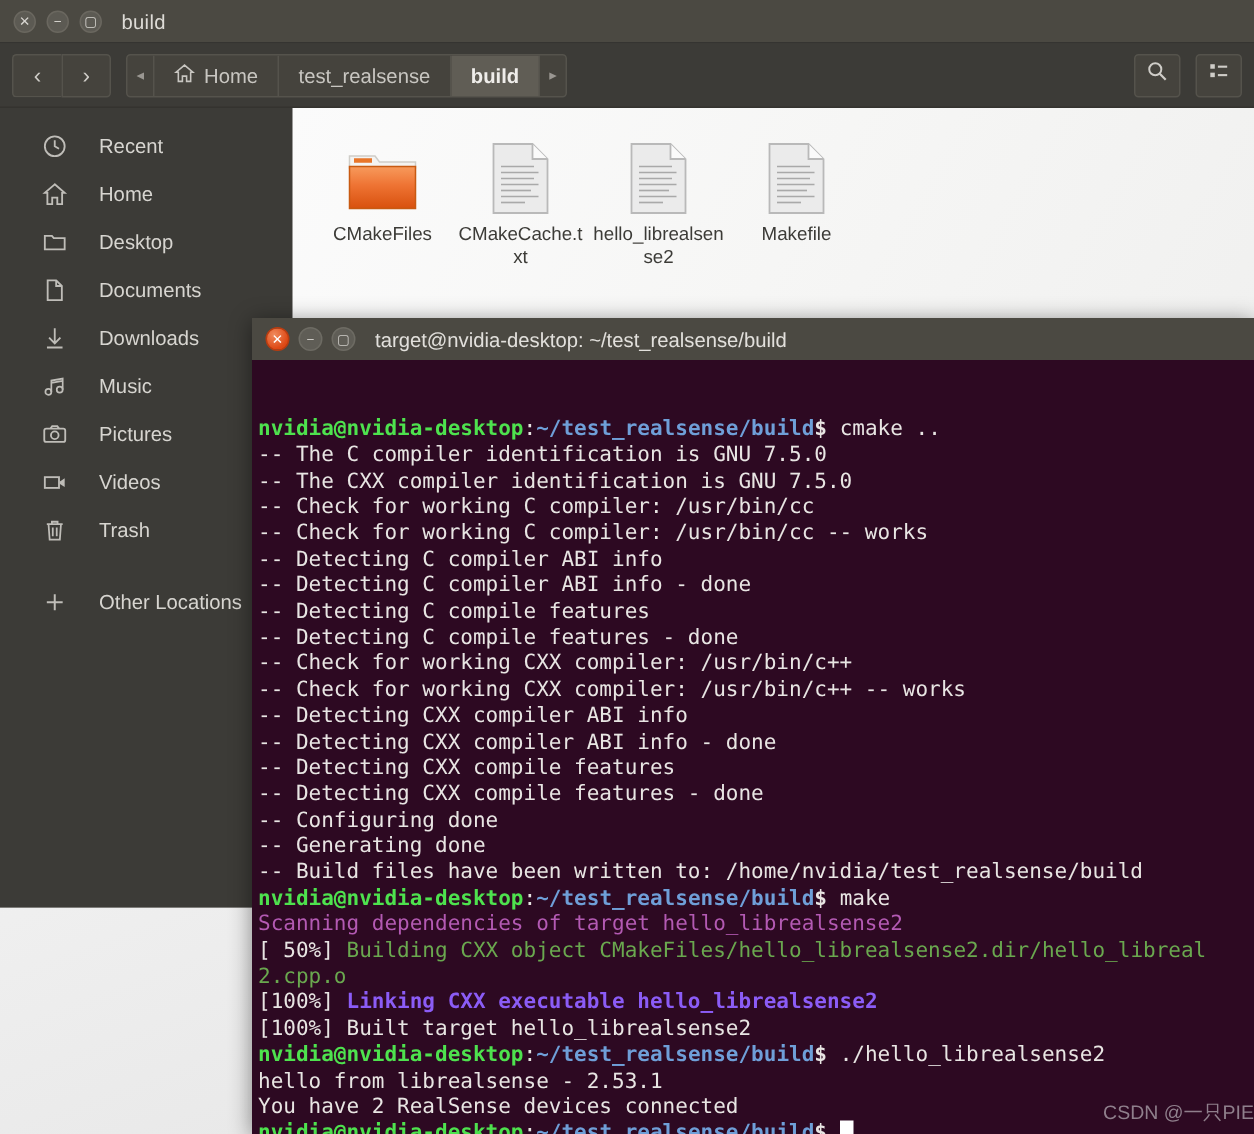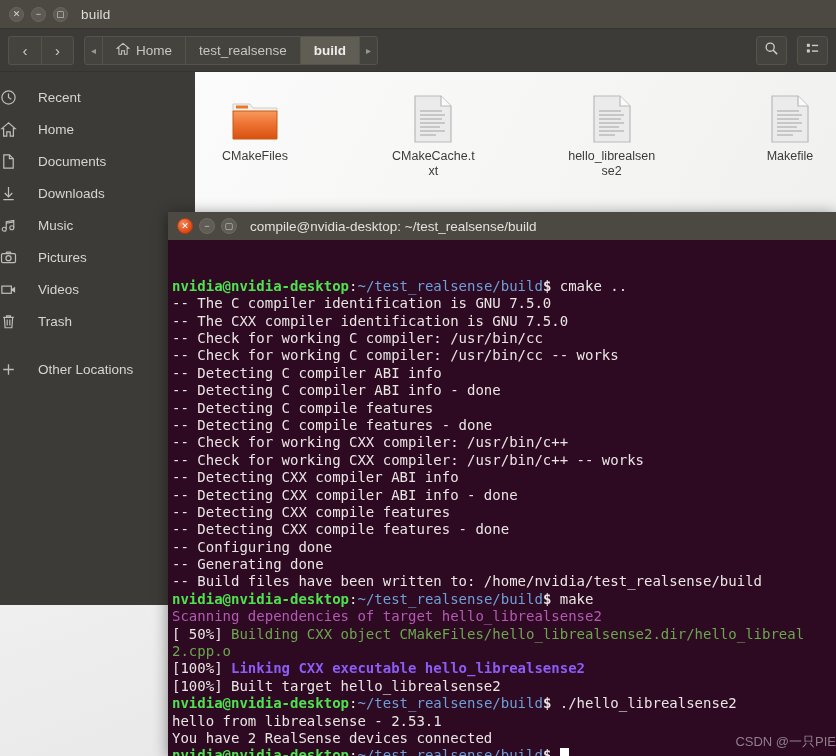--- a/index.html
+++ b/index.html
@@ -58,30 +58,30 @@
   .tbbtn { width: 31px; height: 29px; background: #45433d;
            border: 1px solid #55534c; border-radius: 3px;
            display: flex; align-items: center; justify-content: center; }
 
   .fm-body { display: flex; height: 533px; }
 
   
   .sidebar { width: 195px; background: #3c3b37; padding-top: 9px;
              position: relative; }
   .side-item { display: flex; align-items: center; height: 32px;
-               padding-left: 0; gap: 0; }
+               padding-left: 28px; gap: 0; }
   .side-ico { width: 38px; display: flex; align-items: center;
               justify-content: flex-start; color: #bfbdb8; }
   .side-label { font-size: 13.5px; color: #d7d5d0; }
   .side-gap { height: 8px; }
 
   
   .files { flex: 1; background: linear-gradient(120deg,#fbfbfb 0%,#f6f6f5 40%,#ededec 100%);
            padding: 14px 0 0 14px; position: relative; }
-  .grid { display: flex; gap: 0; justify-content: space-between; }
+  .grid { display: flex; gap: 0; }
   .fitem { width: 92px; display: flex; flex-direction: column;
            align-items: center; }
   .ficon { height: 58px; display: flex; align-items: flex-end;
            justify-content: center; }
   .fname { margin-top: 5px; font-size: 12.5px; color: #3c3b37;
            text-align: center; line-height: 15px; word-break: break-all;
            width: 88px; }
 
   
   #terminal {
@@ -108,21 +108,21 @@
     height: 516px; padding: 3px 0 0 4px;
     font-family: "DejaVu Sans Mono", monospace;
     font-size: 14px; line-height: 17.4px;
     color: #e8e5e3;
     white-space: pre;
     overflow: hidden;
     position: relative;
   }
   .tl { height: 17.4px; }
   .user  { color: #4ee24e; font-weight: bold; }
-  .path  { color: #6f9fd8; font-weight: normal; }
+  .path  { color: #6f9fd8; font-weight: bold; }
   .dollar{ color: #e8e5e3; font-weight: bold; }
   .plain { color: #e8e5e3; }
   .magenta { color: #b35ab3; }
   .green-d { color: #6aa84f; text-align: center; }
   .green-b { color: #8b5cf6; font-weight: bold; }
   .cursor { display: inline-block; width: 9px; height: 15px;
             background: #ffffff; vertical-align: -3px; }
   .watermark { position: absolute; right: 0; bottom: 6px;
                font-family: "Liberation Sans", sans-serif;
                font-size: 13px; color: #8f7f8c; white-space: nowrap; }
@@ -205,20 +205,28 @@
 
         <div class="side-item">
           <span class="side-ico">
             <svg width="17" height="17" viewBox="0 0 18 18">
                 <path d="M9 2 2 8h1.8v8h3.4v-4.6h3.6V16h3.4V8H16z" fill="none" stroke="#bfbdb8" stroke-width="1.3"></path>
               </svg>
           </span>
           <span class="side-label">Home</span>
         </div>
 
+        <div class="side-item">
+          <span class="side-ico">
+            <svg width="17" height="17" viewBox="0 0 18 18">
+                <path d="M2 4.5h5l1.3 1.6H16V14H2z" fill="none" stroke="#bfbdb8" stroke-width="1.3"></path>
+              </svg>
+          </span>
+          <span class="side-label">Desktop</span>
+        </div>
 
         <div class="side-item">
           <span class="side-ico">
             <svg width="17" height="17" viewBox="0 0 18 18">
                 <path d="M4 2h6l4 4v10H4z" fill="none" stroke="#bfbdb8" stroke-width="1.3"></path>
                 <path d="M10 2v4h4" fill="none" stroke="#bfbdb8" stroke-width="1.3"></path>
               </svg>
           </span>
           <span class="side-label">Documents</span>
         </div>
@@ -370,20 +378,20 @@
         </div>
       </div>
     </div>
   </div>
 
   <div id="terminal">
     <div class="term-titlebar">
       <div class="tb-close">✕</div>
       <div class="tb-btn">−</div>
       <div class="tb-btn">▢</div>
-      <div class="term-title">compile@nvidia-desktop: ~/test_realsense/build</div>
+      <div class="term-title">target@nvidia-desktop: ~/test_realsense/build</div>
     </div>
     <div class="term-body" id="term-body">
       <div class="tl"><span class="user">nvidia@nvidia-desktop</span><span class="plain">:</span><span class="path">~/test_realsense/build</span><span class="dollar">$</span><span class="plain"> cmake ..</span></div><div class="tl"><span class="plain">-- The C compiler identification is GNU 7.5.0</span></div><div class="tl"><span class="plain">-- The CXX compiler identification is GNU 7.5.0</span></div><div class="tl"><span class="plain">-- Check for working C compiler: /usr/bin/cc</span></div><div class="tl"><span class="plain">-- Check for working C compiler: /usr/bin/cc -- works</span></div><div class="tl"><span class="plain">-- Detecting C compiler ABI info</span></div><div class="tl"><span class="plain">-- Detecting C compiler ABI info - done</span></div><div class="tl"><span class="plain">-- Detecting C compile features</span></div><div class="tl"><span class="plain">-- Detecting C compile features - done</span></div><div class="tl"><span class="plain">-- Check for working CXX compiler: /usr/bin/c++</span></div><div class="tl"><span class="plain">-- Check for working CXX compiler: /usr/bin/c++ -- works</span></div><div class="tl"><span class="plain">-- Detecting CXX compiler ABI info</span></div><div class="tl"><span class="plain">-- Detecting CXX compiler ABI info - done</span></div><div class="tl"><span class="plain">-- Detecting CXX compile features</span></div><div class="tl"><span class="plain">-- Detecting CXX compile features - done</span></div><div class="tl"><span class="plain">-- Configuring done</span></div><div class="tl"><span class="plain">-- Generating done</span></div><div class="tl"><span class="plain">-- Build files have been written to: /home/nvidia/test_realsense/build</span></div><div class="tl"><span class="user">nvidia@nvidia-desktop</span><span class="plain">:</span><span class="path">~/test_realsense/build</span><span class="dollar">$</span><span class="plain"> make</span></div><div class="tl"><span class="magenta">Scanning dependencies of target hello_librealsense2</span></div><div class="tl"><span class="plain">[ 50%]</span><span class="green-d"> Building CXX object CMakeFiles/hello_librealsense2.dir/hello_libreal</span></div><div class="tl"><span class="green-d">2.cpp.o</span></div><div class="tl"><span class="plain">[100%]</span><span class="green-b"> Linking CXX executable hello_librealsense2</span></div><div class="tl"><span class="plain">[100%] Built target hello_librealsense2</span></div><div class="tl"><span class="user">nvidia@nvidia-desktop</span><span class="plain">:</span><span class="path">~/test_realsense/build</span><span class="dollar">$</span><span class="plain"> ./hello_librealsense2</span></div><div class="tl"><span class="plain">hello from librealsense - 2.53.1</span></div><div class="tl"><span class="plain">You have 2 RealSense devices connected</span></div><div class="tl"><span class="user">nvidia@nvidia-desktop</span><span class="plain">:</span><span class="path">~/test_realsense/build</span><span class="dollar">$</span><span class="plain"> </span><span class="cursor"></span></div><div class="watermark">CSDN @一只PIE</div>
     </div>
   </div>
 
 </div>
 
 </body></html>

